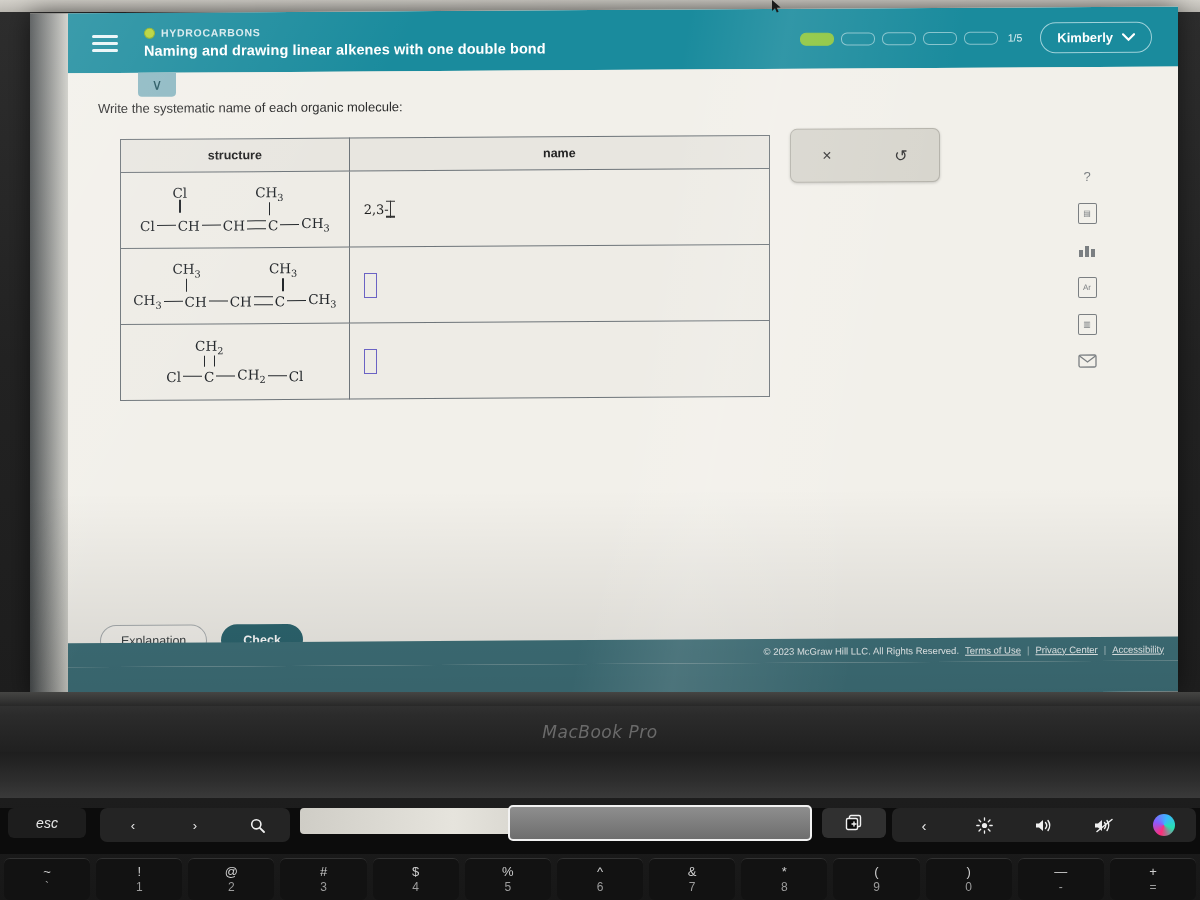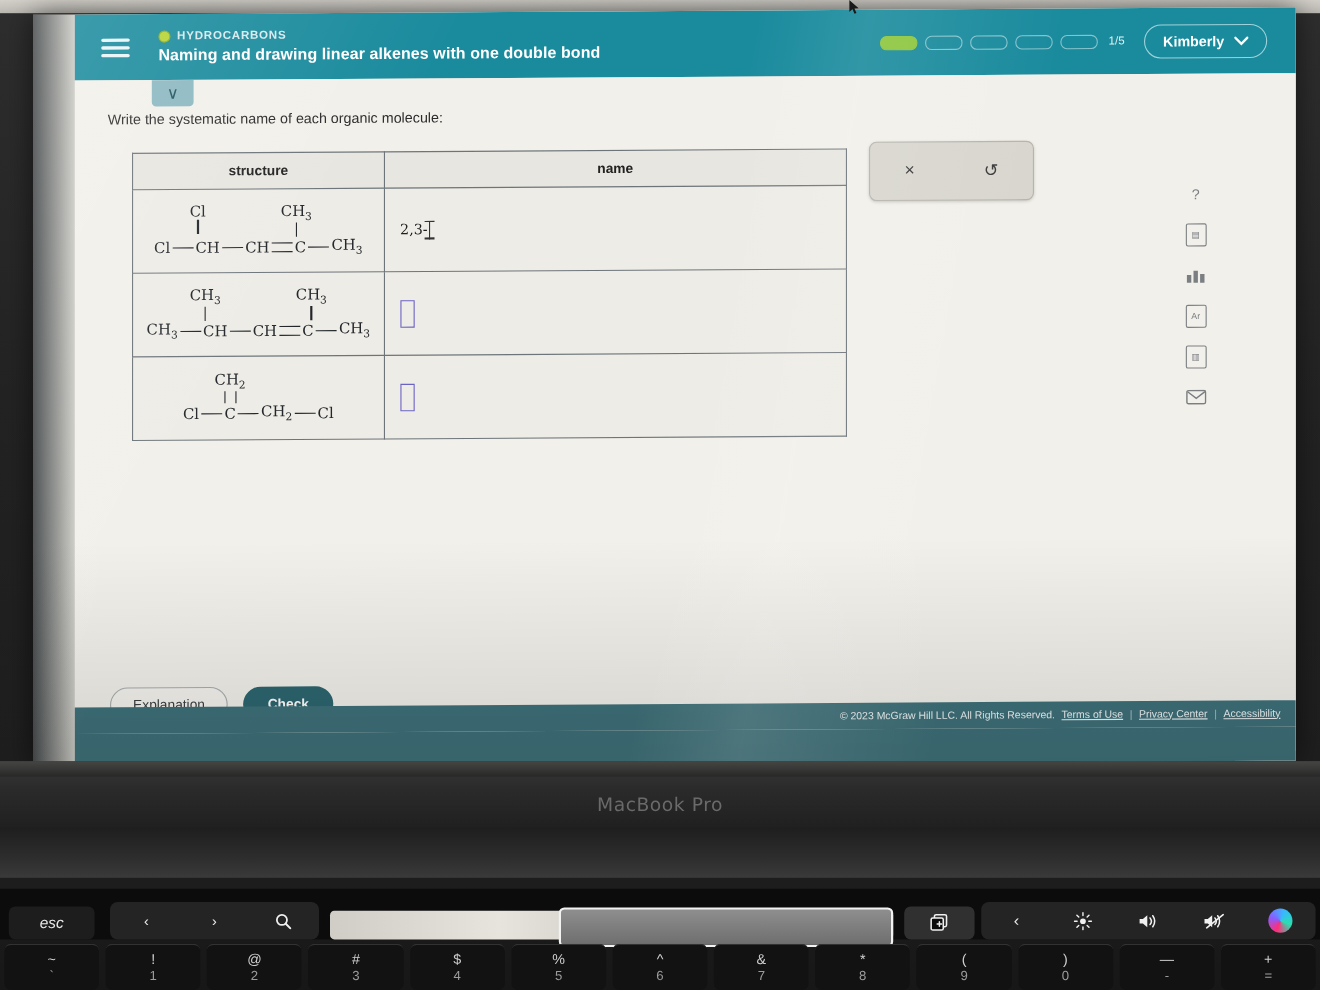--- a/index.html
+++ b/index.html
@@ -21,30 +21,31 @@
   }
   #laptop-hinge{
     position:absolute;left:0;top:692px;width:1200px;height:14px;
     background:linear-gradient(to bottom,#4a4a48,#262626);
     opacity:.85;
   }
   #macbook-label{
     position:absolute;left:0;top:722px;width:1200px;text-align:center;
     color:#6a6a6a;font-size:17px;letter-spacing:.5px;
     font-family:"DejaVu Sans", sans-serif;
+    font-style:italic;
   }
   #laptop-lowerlip{
     position:absolute;left:0;top:752px;width:1200px;height:46px;
     background:linear-gradient(to bottom,#1e1e1e,#2d2d2d 60%,#3a3a3a 100%);
   }
 
   
   #touchbar{
     position:absolute;left:0;top:808px;width:1200px;height:46px;
-    background:#0c0c0c;display:flex;align-items:flex-end;
+    background:#0c0c0c;display:flex;align-items:flex-start;
   }
   .tb-key{
     color:#e8e8e8;font-size:13px;display:flex;align-items:center;justify-content:center;
     background:#2c2c2c;border-radius:6px;height:30px;
   }
   #tb-esc{width:78px;margin-left:8px;background:#1d1d1d;font-style:italic;font-size:14px;}
   #tb-group-left{display:flex;margin-left:14px;background:#242424;border-radius:7px;padding:2px;}
   #tb-group-left .tb-key{background:transparent;width:62px;}
   #tb-strip{
     flex:1;margin:0 10px;height:26px;border-radius:4px;

